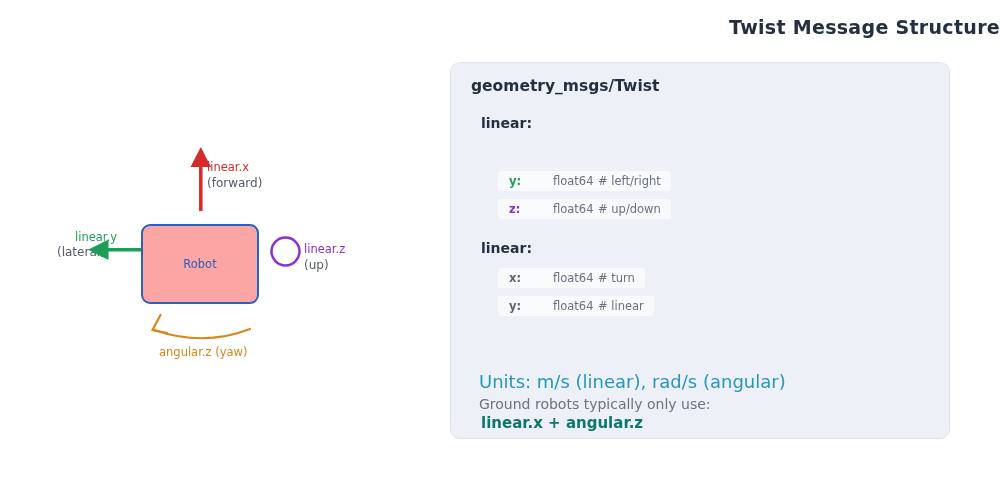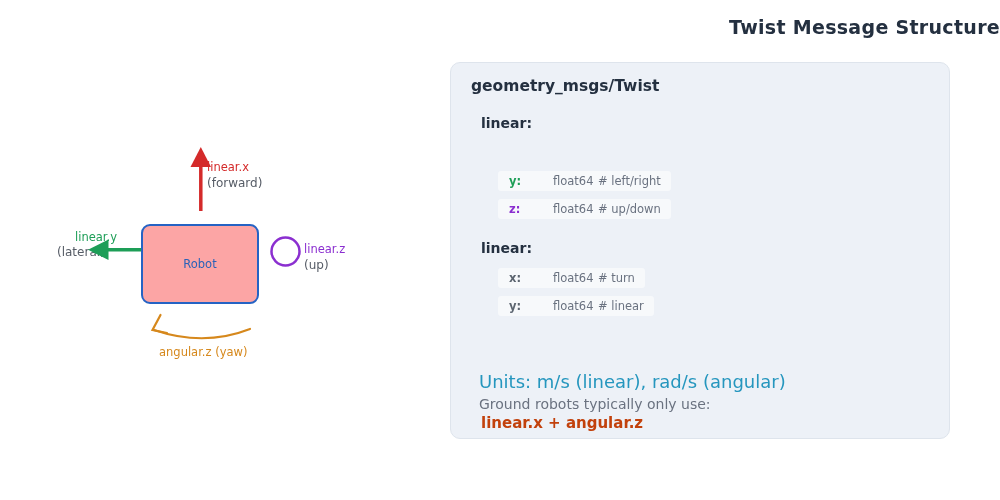--- a/index.html
+++ b/index.html
@@ -38,21 +38,21 @@
   .field-row{
     position:absolute;left:47px;background:rgba(255,255,255,.55);
     border-radius:3px;padding:3px 10px 3px 11px;font-size:11.5px;
     white-space:nowrap;line-height:14px;
   }
   .fkey{display:inline-block;width:44px;font-weight:bold;}
   .ftype{display:inline-block;width:45px;color:#6a7280;}
   .fcomment{color:#6a7280;}
   .units-line{position:absolute;left:28px;top:308px;font-size:18px;color:#2596be;}
   .note-line{position:absolute;left:28px;top:333px;font-size:14px;color:#6a7280;}
-  .highlight-line{position:absolute;left:30px;top:351px;font-size:15px;font-weight:bold;color:#c2410c;}
+  .highlight-line{position:absolute;left:30px;top:351px;font-size:15px;font-weight:bold;color:#0f766e;}
 </style>
 </head>
 <body>
 
 <div class="page-title">Twist Message Structure</div>
 
 <div class="diagram">
 
   <div class="robot-box">
     <span>Robot</span>

